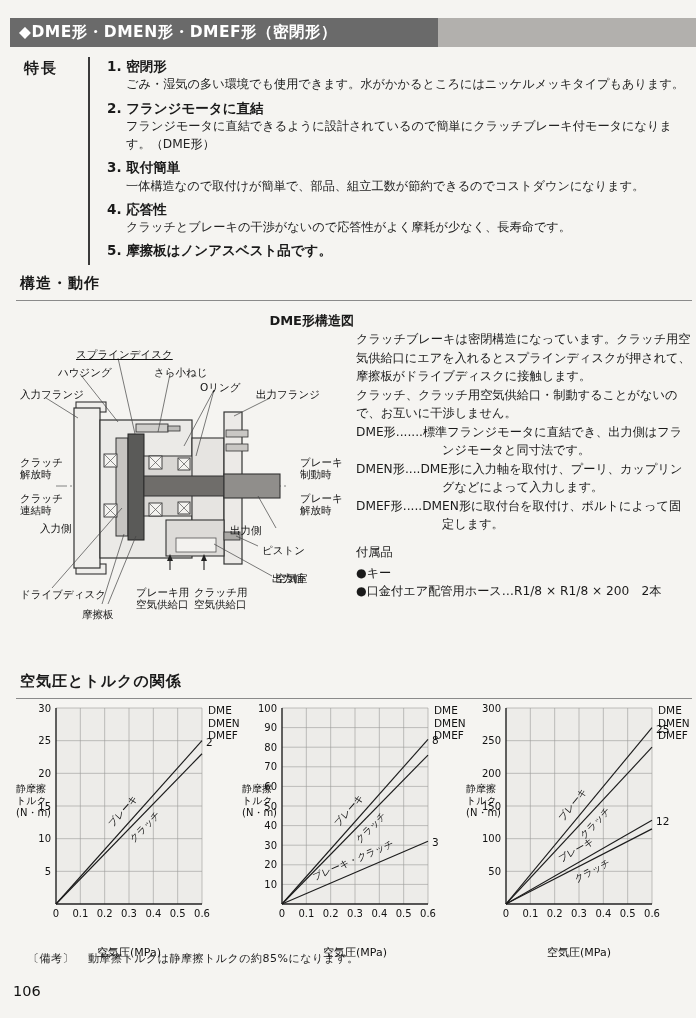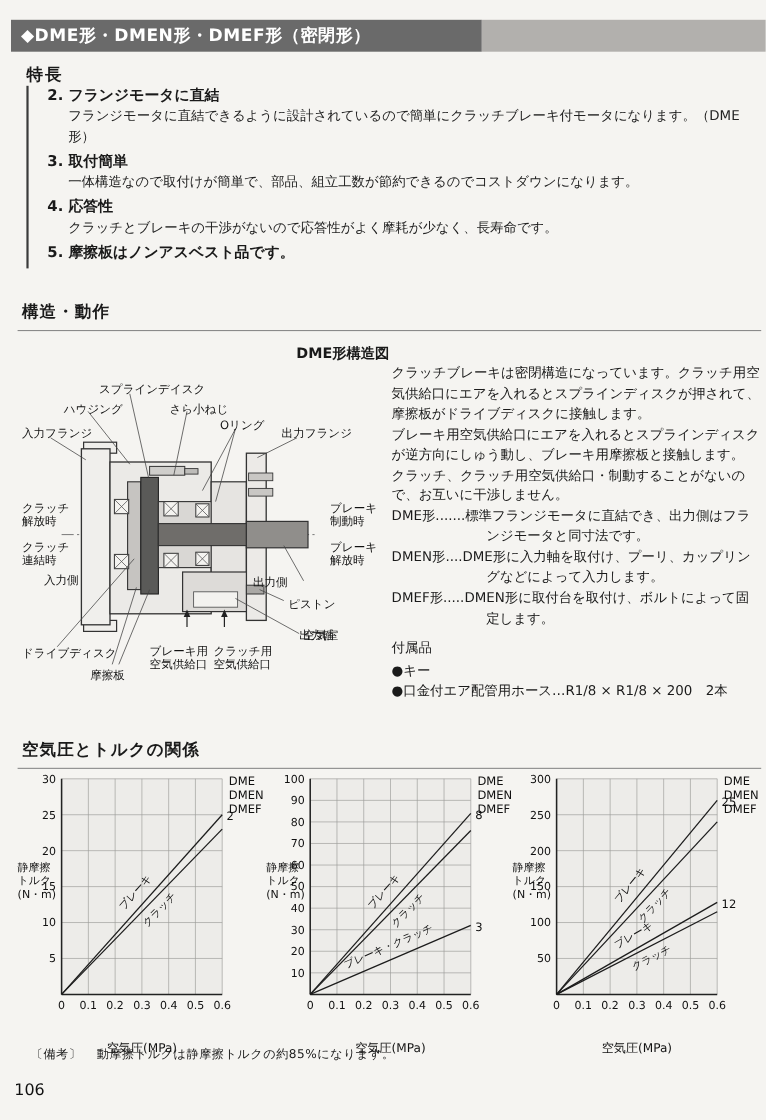--- a/index.html
+++ b/index.html
@@ -17,21 +17,21 @@
     position:absolute; left:0; top:0; width:428px; height:29px;
     background:#6a6a6a; color:#ffffff;
     display:flex; align-items:center; padding-left:9px;
     font-size:15.5px; font-weight:bold; letter-spacing:0.5px;
   }
   .header-bar .light {
     position:absolute; left:428px; top:0; right:0; height:29px;
     background:#b2b0ad;
   }
   
-  .features { position:absolute; top:57px; left:24px; width:666px; display:flex;flex-direction:column; }
+  .features { position:absolute; top:57px; left:24px; width:666px; display:flex; }
   .features-label { width:64px; font-size:15px; font-weight:bold; padding-top:2px; letter-spacing:2px; }
   .features-items { flex:1; border-left:2px solid #3a3a3a; padding-left:17px; }
   .f-item { margin-bottom:5px; }
   .f-title { font-size:13.5px; font-weight:bold; line-height:1.35; }
   .f-body { font-size:12.2px; line-height:1.5; padding-left:19px; color:#222; }
   
   .section-header {
     position:absolute; left:16px; width:676px;
     font-size:15px; font-weight:bold; letter-spacing:1px;
     border-bottom:1.5px solid #8a8a8a; padding:0 0 7px 4px;
@@ -64,20 +64,24 @@
 <body>
 
 <div class="header-bar">
   <div class="dark">◆DME形・DMEN形・DMEF形（密閉形）</div>
   <div class="light"></div>
 </div>
 
 <div class="features">
   <div class="features-label">特長</div>
   <div class="features-items">
+    <div class="f-item">
+      <div class="f-title"><span>1.</span> <span>密閉形</span></div>
+      <div class="f-body">ごみ・湿気の多い環境でも使用できます。水がかかるところにはニッケルメッキタイプもあります。</div>
+    </div>
     <div class="f-item">
       <div class="f-title"><span>2.</span> <span>フランジモータに直結</span></div>
       <div class="f-body">フランジモータに直結できるように設計されているので簡単にクラッチブレーキ付モータになります。（DME形）</div>
     </div>
     <div class="f-item">
       <div class="f-title"><span>3.</span> <span>取付簡単</span></div>
       <div class="f-body">一体構造なので取付けが簡単で、部品、組立工数が節約できるのでコストダウンになります。</div>
     </div>
     <div class="f-item">
       <div class="f-title"><span>4.</span> <span>応答性</span></div>
@@ -164,21 +168,21 @@
       <line x1="252" y1="92" x2="216" y2="110"></line>
       <line x1="258" y1="222" x2="240" y2="190"></line>
       <line x1="240" y1="240" x2="218" y2="230"></line>
       <line x1="254" y1="270" x2="196" y2="238"></line>
       <line x1="34" y1="282" x2="104" y2="202"></line>
       <line x1="84" y1="298" x2="106" y2="228"></line>
       <line x1="90" y1="298" x2="118" y2="230"></line>
     </g>
   </svg>
 
-  <div class="dlabel" style="top:42px;left:72px;">スプラインデイスク</div>
+  <div class="dlabel" style="top:42px;left:58px;text-decoration:underline;">スプラインデイスク</div>
   <div class="dlabel" style="top:60px;left:40px;">ハウジング</div>
   <div class="dlabel" style="top:60px;left:136px;">さら小ねじ</div>
   <div class="dlabel" style="top:75px;left:182px;">Oリング</div>
   <div class="dlabel" style="top:82px;left:2px;">入力フランジ</div>
   <div class="dlabel" style="top:82px;left:238px;">出力フランジ</div>
   <div class="dlabel wrap" style="top:150px;left:2px;width:50px;">クラッチ解放時</div>
   <div class="dlabel wrap" style="top:186px;left:2px;width:50px;">クラッチ連結時</div>
   <div class="dlabel wrap" style="top:150px;left:282px;width:50px;">ブレーキ制動時</div>
   <div class="dlabel wrap" style="top:186px;left:282px;width:50px;">ブレーキ解放時</div>
   <div class="dlabel" style="top:216px;left:22px;">入力側</div>
@@ -187,21 +191,20 @@
   <div class="dlabel" style="top:238px;left:244px;">ピストン</div>
   <div class="dlabel" style="top:266px;left:258px;">空気室</div>
   <div class="dlabel" style="top:282px;left:2px;">ドライブディスク</div>
   <div class="dlabel" style="top:302px;left:64px;">摩擦板</div>
   <div class="dlabel wrap" style="top:280px;left:118px;width:58px;">ブレーキ用空気供給口</div>
   <div class="dlabel wrap" style="top:280px;left:176px;width:58px;">クラッチ用空気供給口</div>
 </div>
 
 <div class="struct-text">
   <p>クラッチブレーキは密閉構造になっています。クラッチ用空気供給口にエアを入れるとスプラインディスクが押されて、摩擦板がドライブディスクに接触します。</p>
-  <p>ブレーキ用空気供給口にエアを入れるとスプラインディスクが逆方向にしゅう動し、ブレーキ用摩擦板と接触します。</p>
   <p>クラッチ、クラッチ用空気供給口・制動することがないので、お互いに干渉しません。</p>
   <p class="type-def">DME形.......標準フランジモータに直結でき、出力側はフランジモータと同寸法です。</p>
   <p class="type-def">DMEN形....DME形に入力軸を取付け、プーリ、カップリングなどによって入力します。</p>
   <p class="type-def">DMEF形.....DMEN形に取付台を取付け、ボルトによって固定します。</p>
   <div class="accessories">
     <p class="acc-title">付属品</p>
     <p>●キー</p>
     <p>●口金付エア配管用ホース…R1/8 × R1/8 × 200　2本</p>
   </div>
 </div>

